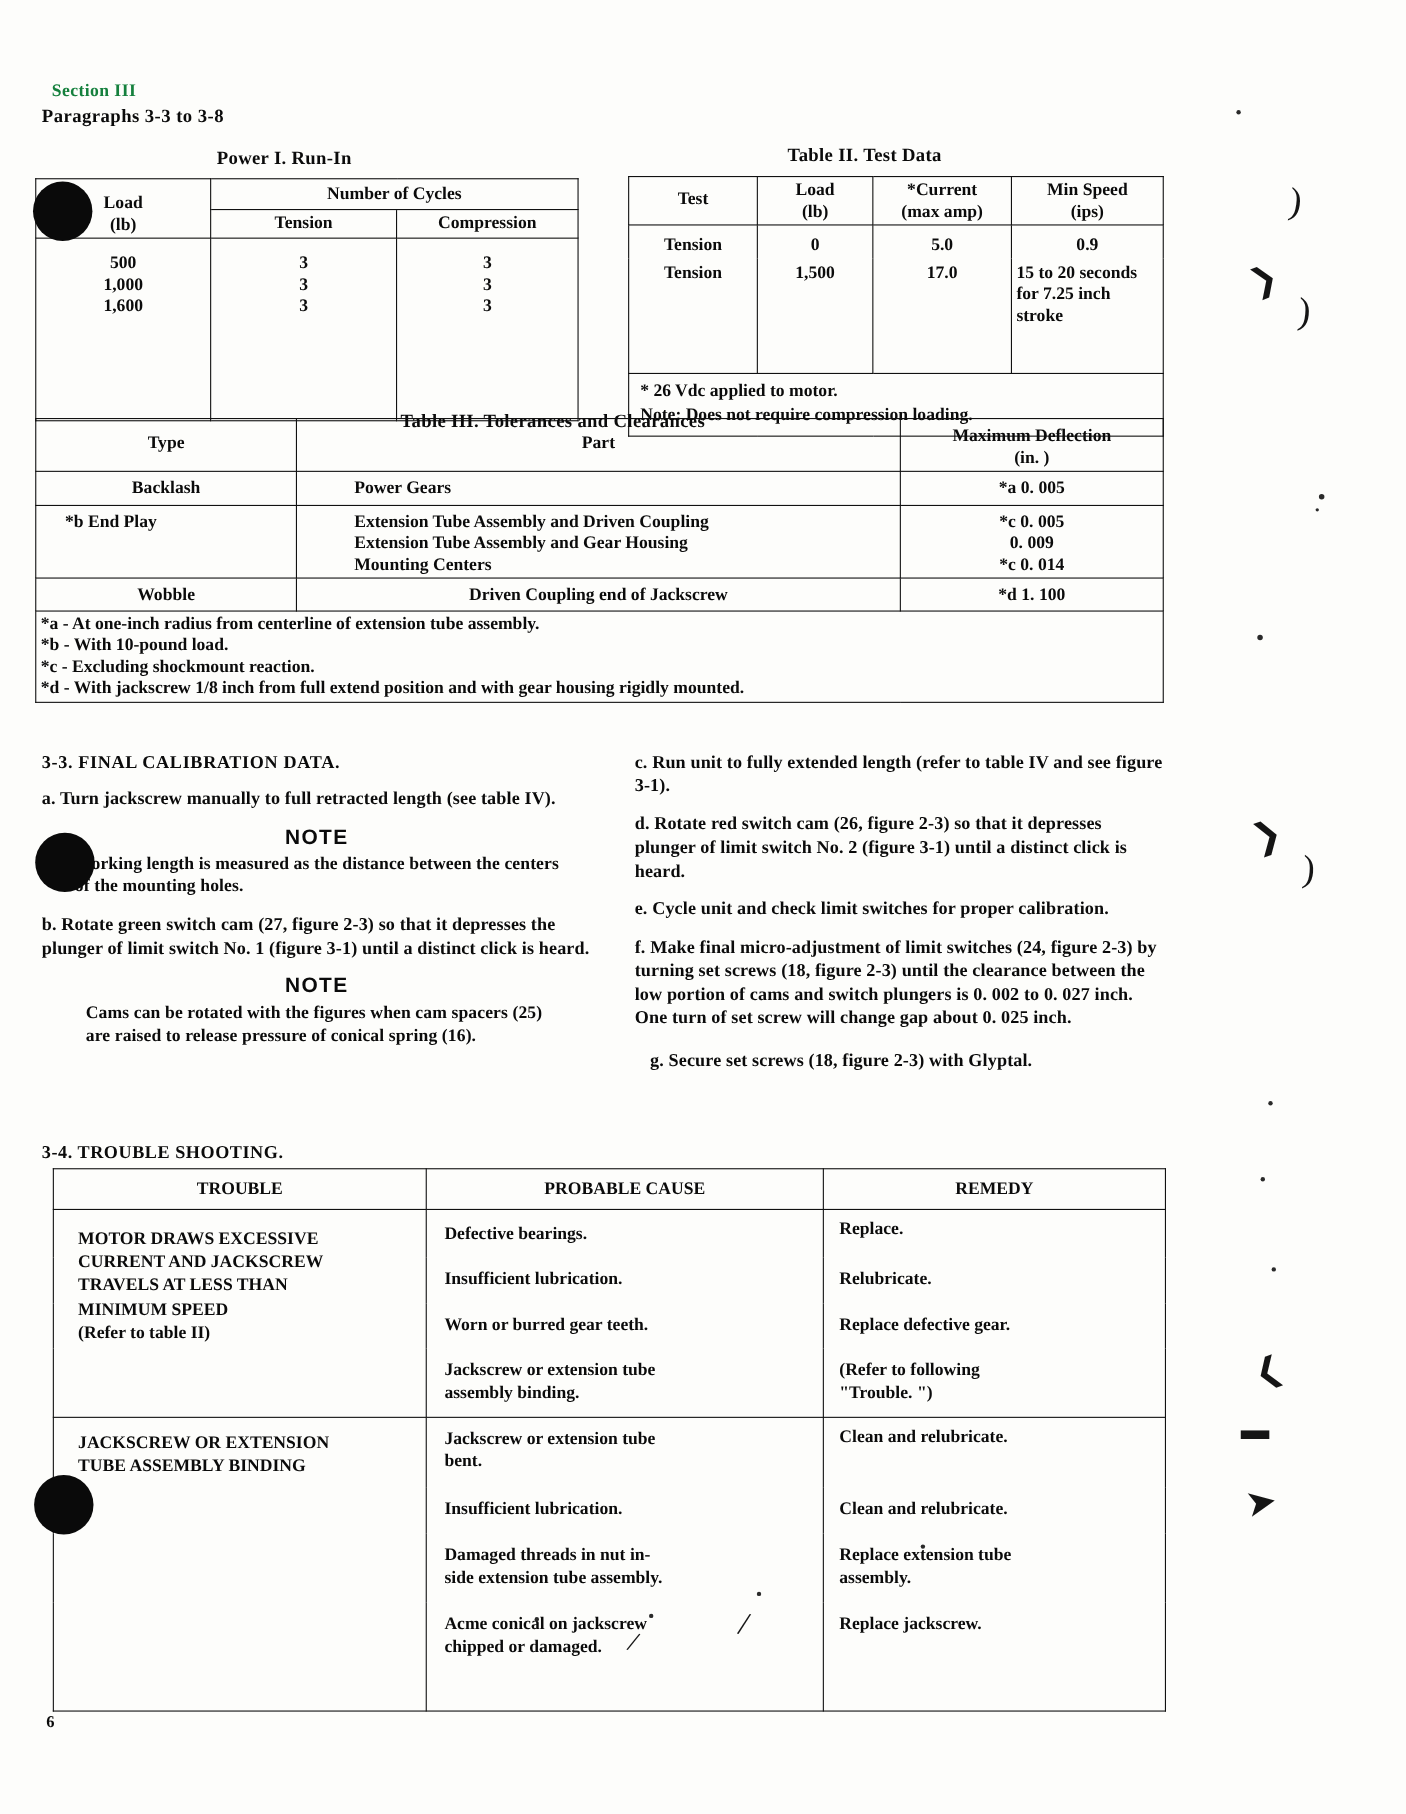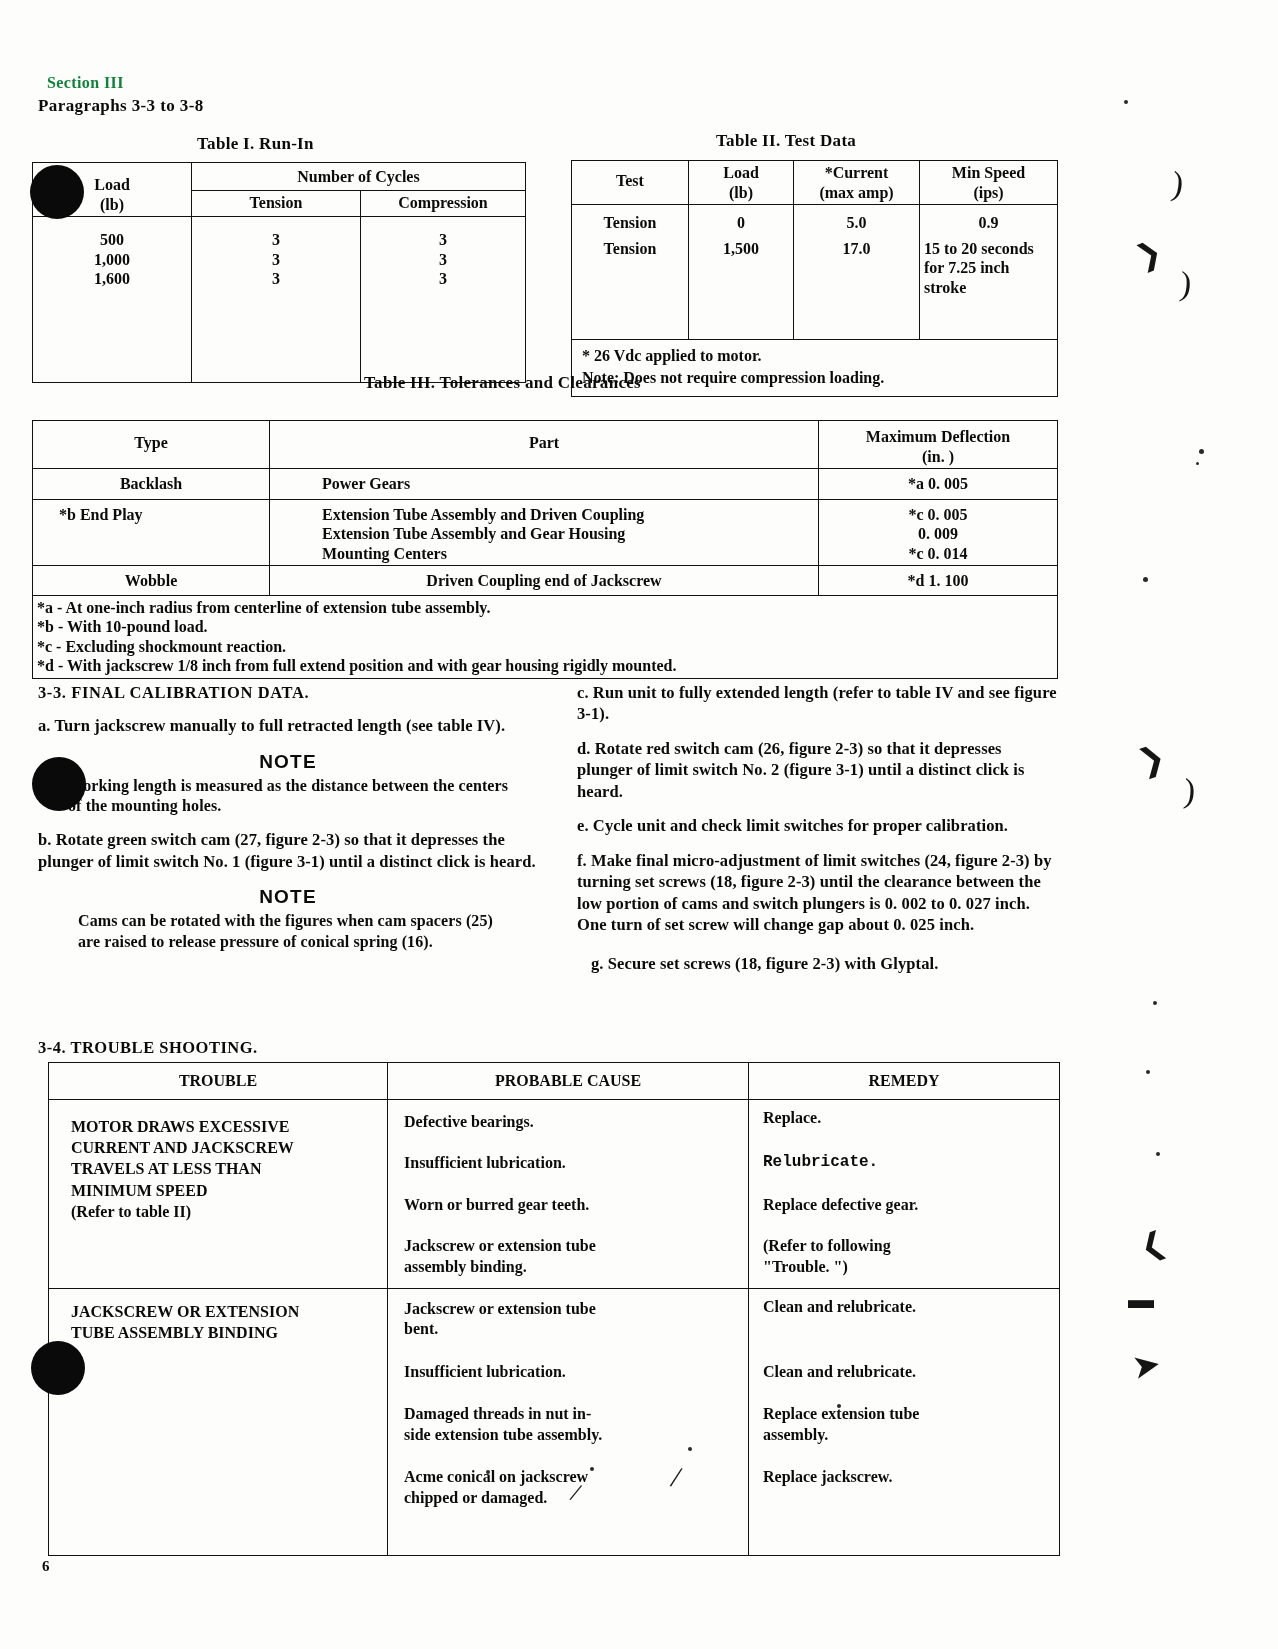--- a/index.html
+++ b/index.html
@@ -120,21 +120,21 @@
   .sub-tight { line-height: 1.25; }
 </style>
 </head>
 <body>
 
 <div class="page">
 
   <div class="hdr-line faded" style="left:47px; top:74px; font-size:16px;">Section III</div>
   <div class="hdr-line" style="left:38px; top:96px; font-size:17px;">Paragraphs 3-3 to 3-8</div>
 
-  <div class="tbl-caption" style="left:197px; top:134px;">Table I.   Run-In</div>
+  <div class="tbl-caption" style="left:197px; top:134px;">Power I.   Run-In</div>
 
   <table class="doc" style="left:32px; top:162px; width:494px;">
     <tbody>
         <tr>
       <td rowspan="2" class="ctr" style="width:150px; padding-top:12px;">
         <div>Load</div>
         <div>(lb)</div>
       </td>
       <td colspan="2" class="ctr" style="padding-top:4px;">Number of Cycles</td>
     </tr>
@@ -199,21 +199,21 @@
       <td colspan="4" class="lft" style="padding:5px 6px 7px 10px; line-height:1.38;">
         <div>* 26 Vdc applied to motor.</div>
         <div>Note:  Does not require compression loading.</div>
       </td>
     </tr>
   </tbody>
     </table>
 
   <div class="tbl-caption" style="left:364px; top:373px;">Table III.   Tolerances and Clearances</div>
 
-  <table class="doc" style="left:32px; top:420px; width:1026px;">
+  <table class="doc" style="left:32px; top:380px; width:1026px;">
     <tbody>
         <tr>
       <td class="ctr" style="width:228px; padding-top:12px;">Type</td>
       <td class="ctr" style="width:540px; padding-top:12px;">Part</td>
       <td class="ctr" style="padding-top:6px;">
         <div>Maximum Deflection</div>
         <div>(in. )</div>
       </td>
     </tr>
     <tr>
@@ -278,21 +278,21 @@
       <td rowspan="4" class="lft" style="padding:16px 6px 6px 22px; white-space:pre-line; line-height:1.34;">MOTOR DRAWS EXCESSIVE
 CURRENT AND JACKSCREW
 TRAVELS AT LESS THAN
 MINIMUM SPEED
 (Refer to table II)</td>
       <td class="lft nb-bot" style="padding:12px 6px 12px 16px; white-space:pre-line;">Defective bearings.</td>
       <td class="lft nb-bot" style="padding:8px 6px 12px 14px; white-space:pre-line;">Replace.</td>
     </tr>
     <tr>
       <td class="lft nb-top nb-bot" style="padding:10px 6px 12px 16px; white-space:pre-line;">Insufficient lubrication.</td>
-      <td class="lft nb-top nb-bot" style="padding:10px 6px 12px 14px; white-space:pre-line;font-family:Liberation Mono, monospace;">Relubricate.</td>
+      <td class="lft nb-top nb-bot" style="padding:10px 6px 12px 14px; white-space:pre-line;">Relubricate.</td>
     </tr>
     <tr>
       <td class="lft nb-top nb-bot" style="padding:10px 6px 12px 16px; white-space:pre-line;">Worn or burred gear teeth.</td>
       <td class="lft nb-top nb-bot" style="padding:10px 6px 12px 14px; white-space:pre-line;">Replace defective gear.</td>
     </tr>
     <tr>
       <td class="lft nb-top" style="padding:10px 6px 10px 16px; white-space:pre-line; line-height:1.30;">Jackscrew or extension tube
 assembly binding.</td>
       <td class="lft nb-top" style="padding:10px 6px 10px 14px; white-space:pre-line; line-height:1.30;">(Refer to following
 "Trouble. ")</td>

